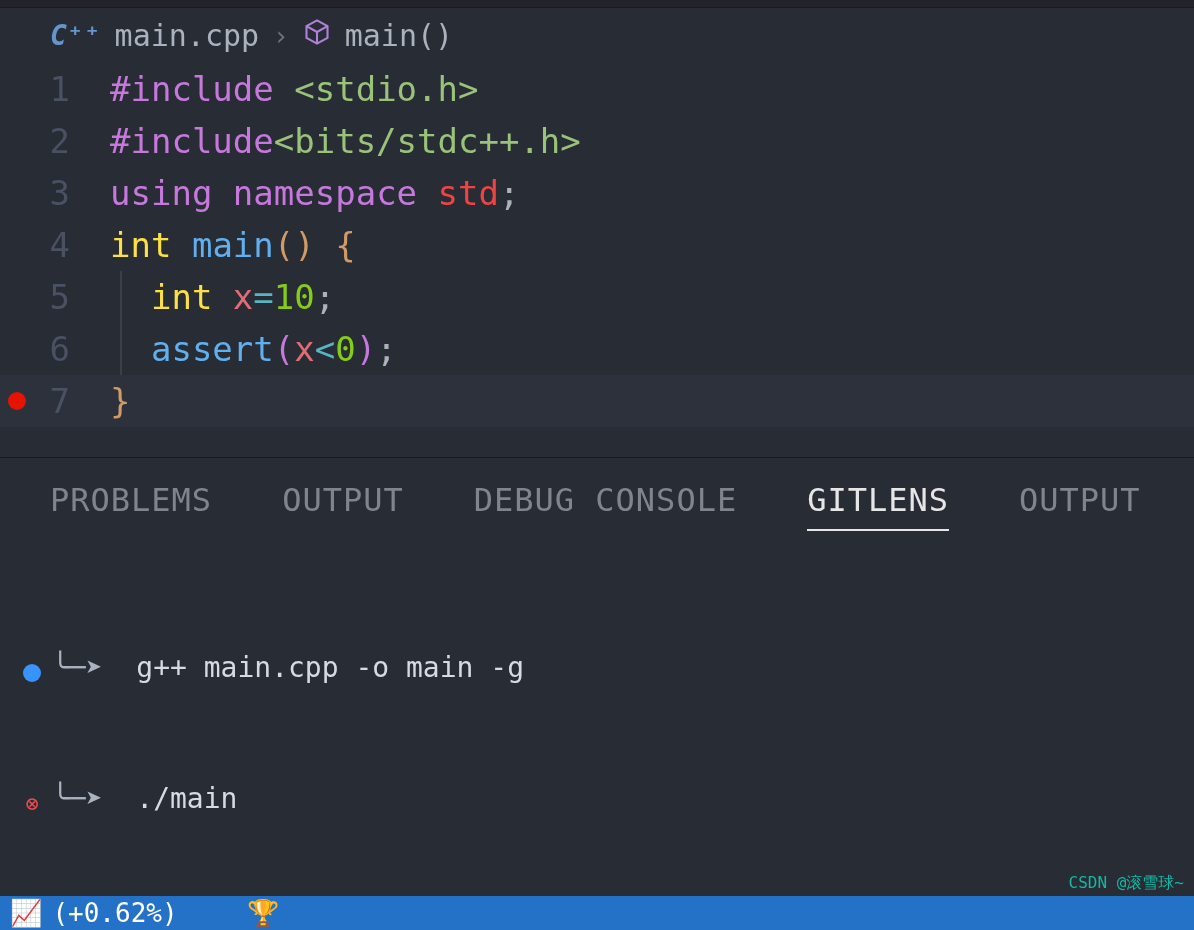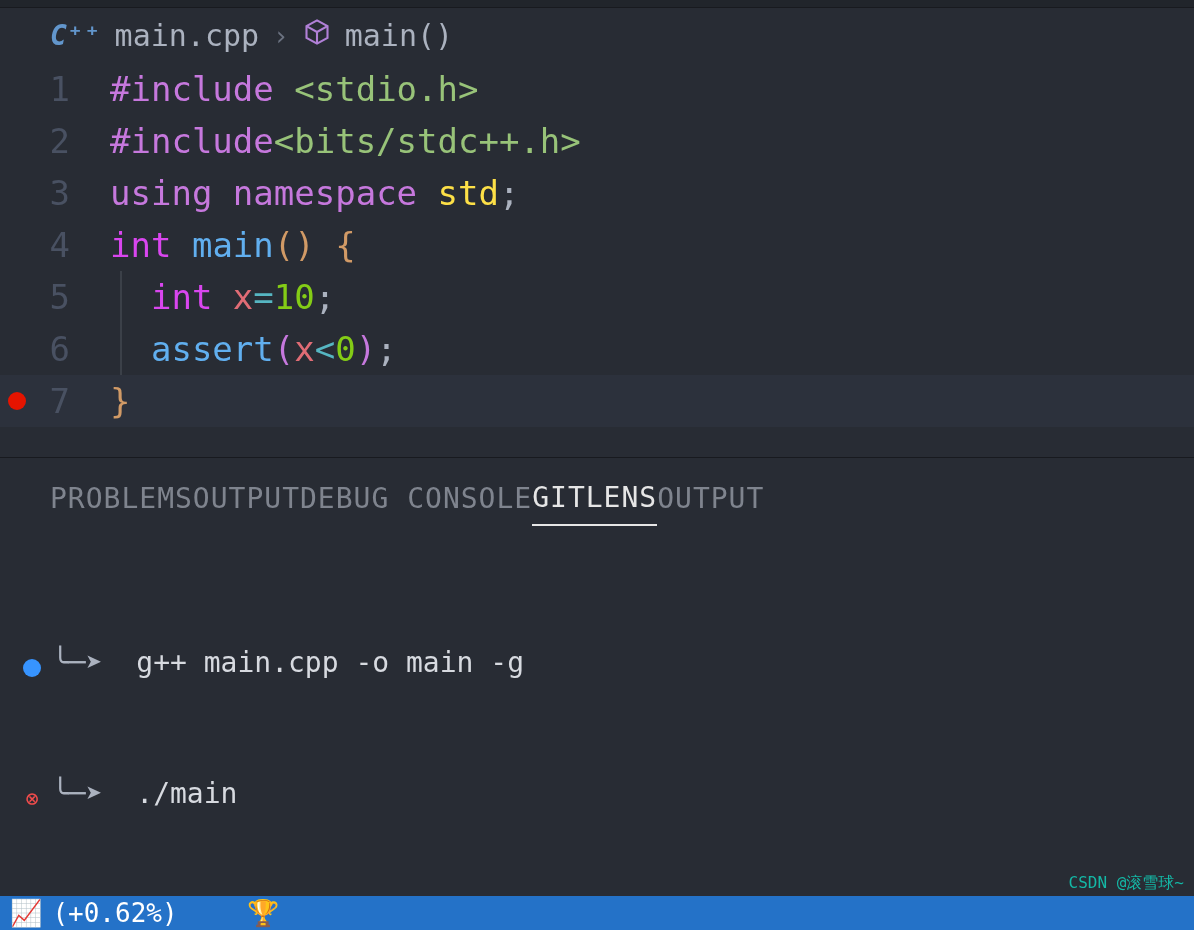--- a/index.html
+++ b/index.html
@@ -77,42 +77,42 @@
     top: 0;
     bottom: 0;
     border-left: 2px solid #3b4048;
   }
   .current-line {
     background: #2c313c;
   }
   .tk-keyword { color: #c678dd; }
   .tk-include { color: #c678dd; }
   .tk-string { color: #98c379; }
-  .tk-ns { color: #fde047; margin-top: 21px; }
+  .tk-ns { color: #ef4444; margin-top: 21px; }
   .tk-func { color: #61afef; }
   .tk-var { color: #e06c75; }
   .tk-num { color: #84cc16; }
   .tk-brace { color: #d19a66; }
   .tk-brace2 { color: #c678dd; }
   .tk-punct { color: #abb2bf; }
   .tk-op { color: #56b6c2; }
-  .tk-type { color: #d946ef; }
+  .tk-type { color: #fde047; }
   .tk-default { color: #abb2bf; }
 
   .panel-divider {
     height: 6px;
     border-top: 1px solid #181a1f;
     margin-top: 30px;
   }
   .panel-tabs {
     display: flex;
+    gap: 70px;
     padding: 18px 50px 12px 50px;
-    font-size: 28px;
+    font-size: 32px;
     letter-spacing: 1px;
-    align-items: center;
   }
   .panel-tab {
     color: #7f848e;
     cursor: pointer;
     padding-bottom: 10px;
   }
   .panel-tab.active {
     color: #e6e6e6;
     border-bottom: 2px solid #e6e6e6;
   }

